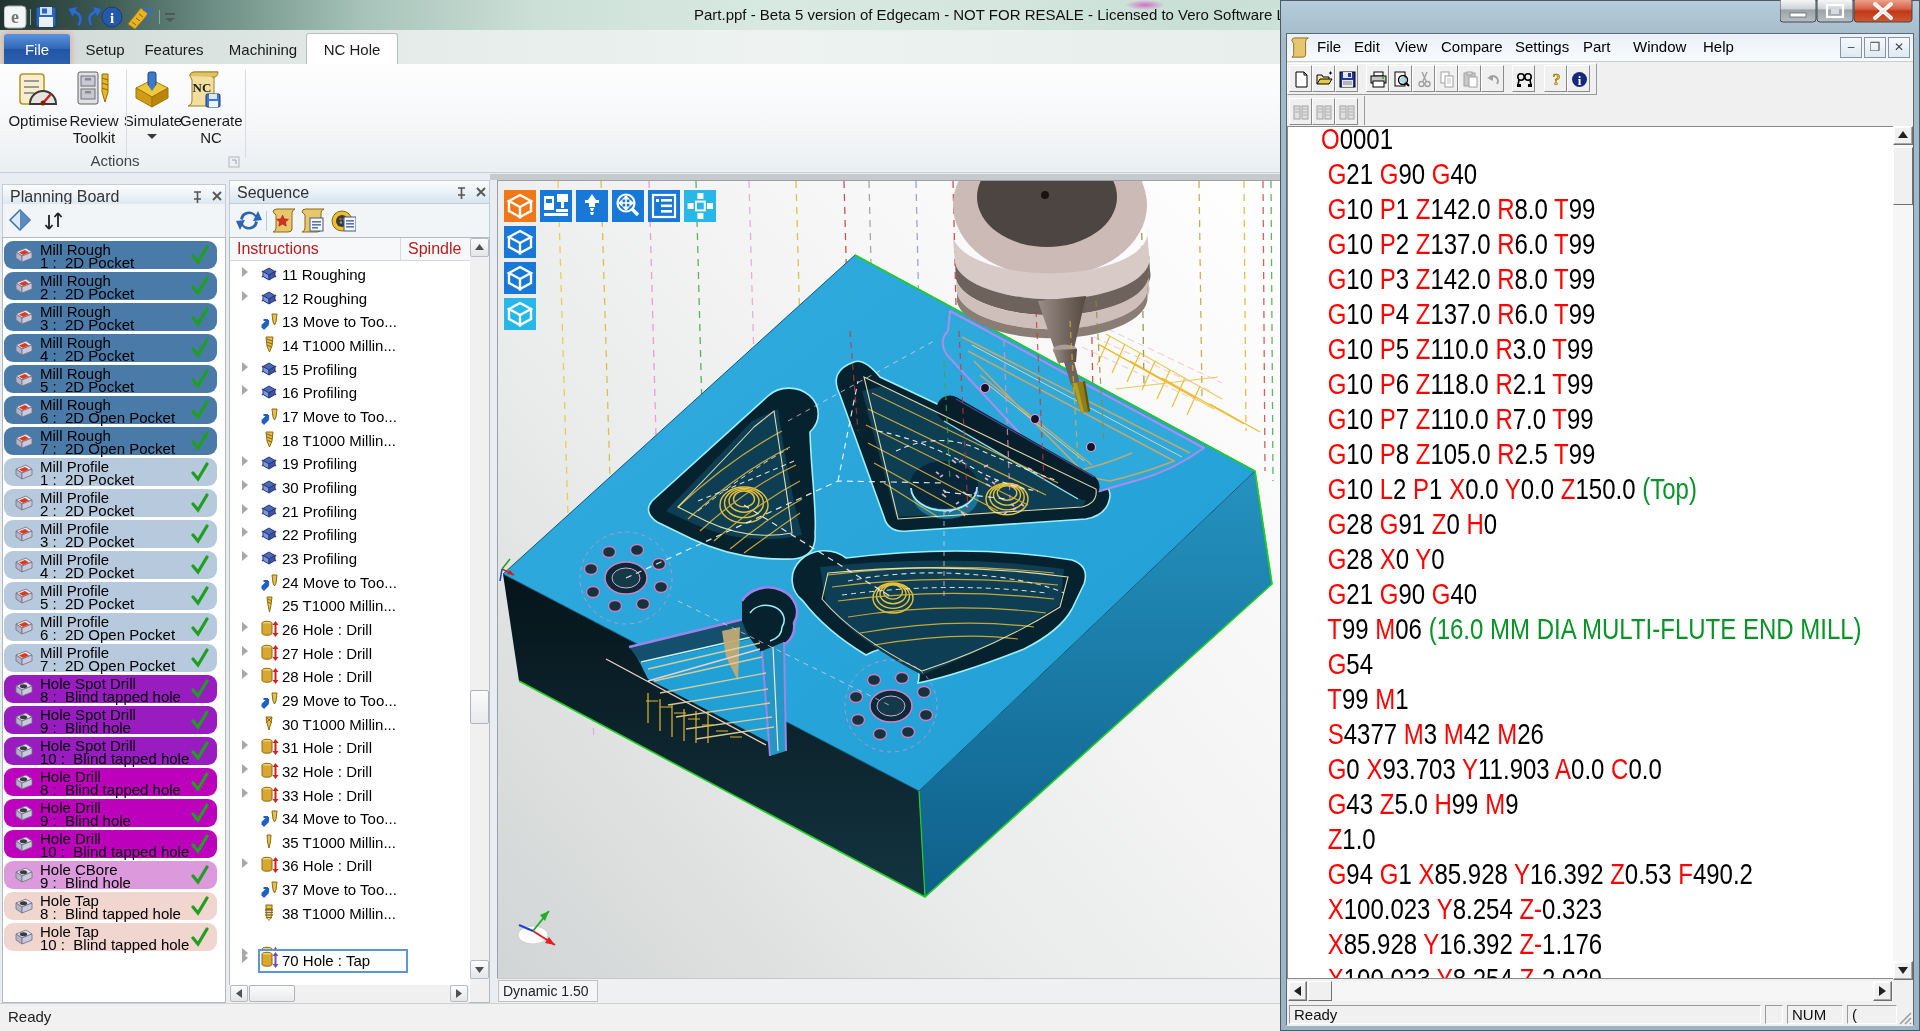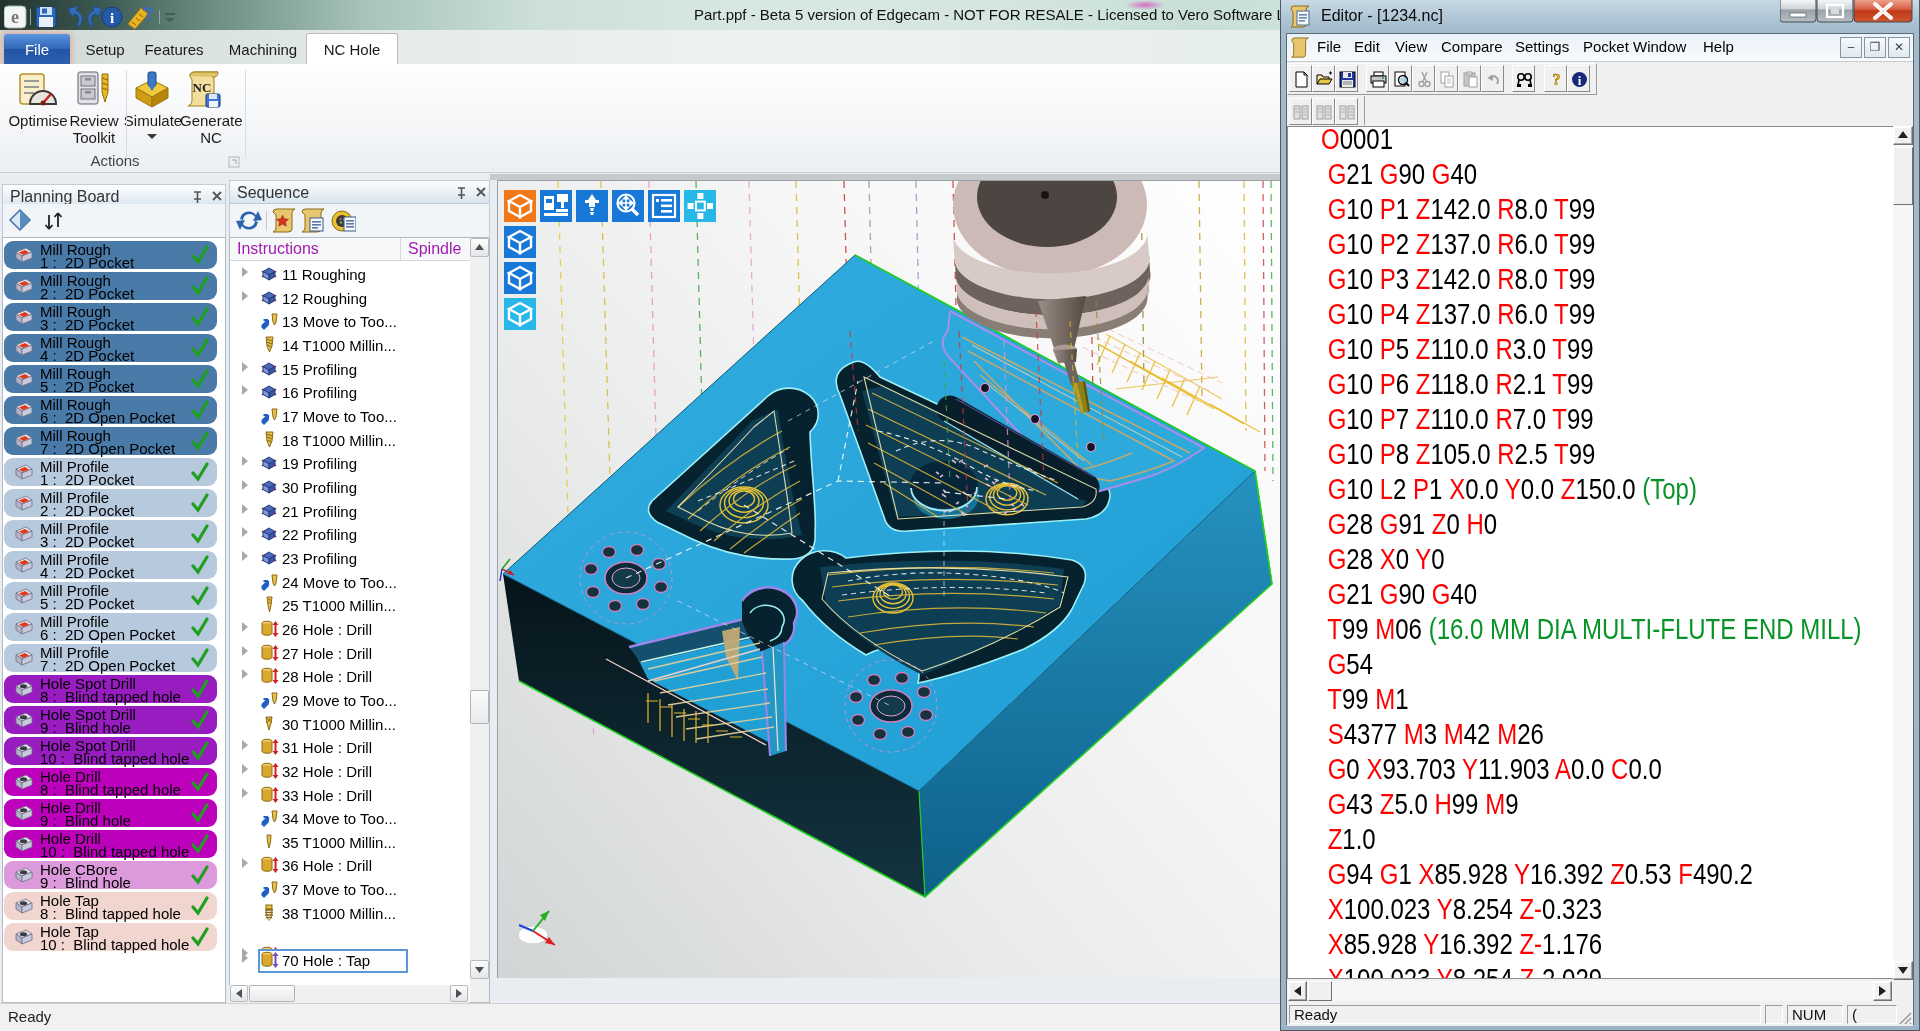--- a/index.html
+++ b/index.html
@@ -508,21 +508,21 @@
 <circle cx="8.5" cy="10" r="1.2" fill="#e05050"></circle>
         <circle cx="12" cy="10.5" r="1.2" fill="#50a0e0"></circle>
         <circle cx="9" cy="13.5" r="1.2" fill="#60c060"></circle>
 <rect x="12" y="8" width="12" height="14" fill="#f8f8fa" stroke="#3c5a8c"></rect>
 <rect x="14" y="11" width="8" height="1.6" fill="#5a78aa"></rect>
         <rect x="14" y="14" width="8" height="1.6" fill="#5a78aa"></rect>
         <rect x="14" y="17" width="8" height="1.6" fill="#5a78aa"></rect>
 </g>
 </svg>
 <div class="listbox" style="left:229px;top:237px;width:261px;height:766px"></div>
-<div class="abs" style="left:230px;top:238px;width:240px;height:23px;background:#f7f8f9;border-bottom:1px solid #d8d8d8;font-size:16px;color:#a21caf">
+<div class="abs" style="left:230px;top:238px;width:240px;height:23px;background:#f7f8f9;border-bottom:1px solid #d8d8d8;font-size:16px;color:#b91c1c">
       <span style="position:absolute;left:7px;top:2px">Instructions</span>
       <span style="position:absolute;left:178px;top:2px">Spindle</span>
       <span style="position:absolute;left:170px;top:0;width:1px;height:23px;background:#d8d8d8"></span>
     </div>
 <div class="srow" style="left:230px;top:263px;width:238px">
       <span class="exp"></span>
       <svg width="18" height="18" viewBox="0 0 18 18">
         <path d="M2 6 L9 12 L16 6 M2 12 L9 6 L16 12" stroke="#b02020" stroke-width="1.6" fill="none"></path>
         <polygon points="9,3 15,6.5 9,10 3,6.5" fill="#4a6ab8" stroke="#263a80"></polygon>
         <polygon points="3,6.5 9,10 9,15 3,11.5" fill="#7a9ae0" stroke="#263a80"></polygon>
@@ -1015,34 +1015,27 @@
           <path d="M16 5 L27 11 L16 17 L5 11 Z M5 11 v10 l11 6 v-10 M27 11 v10 l-11 6 v-10" fill="none" stroke="#fff" stroke-width="2.4"></path>
         </svg></div>
 <div class="vicon" style="left:6px;top:81px;background:#1878d8"><svg width="32" height="32" viewBox="0 0 32 32">
           <path d="M16 5 L27 11 L16 17 L5 11 Z M5 11 v10 l11 6 v-10 M27 11 v10 l-11 6 v-10" fill="none" stroke="#fff" stroke-width="2.4"></path>
         </svg></div>
 <div class="vicon" style="left:6px;top:117px;background:#28b8e8"><svg width="32" height="32" viewBox="0 0 32 32">
           <path d="M16 5 L27 11 L16 17 L5 11 Z M5 11 v10 l11 6 v-10 M27 11 v10 l-11 6 v-10" fill="none" stroke="#fff" stroke-width="2.4"></path>
         </svg></div>
 </div>
 <div class="abs" style="left:490px;top:174px;width:790px;height:6px;background:#c6cacd"></div>
+<div id="dynbar">
+      <div id="dyncell">Dynamic 1.50</div>
+    </div>
 <div id="statusbar">Ready</div>
 </div>
 <div id="editor">
 <div id="ed-frame"></div>
-<div id="ed-title">
-      <svg style="position:absolute;left:8px;top:5px" width="24" height="24" viewBox="0 0 24 24">
-        <path d="M2 4 Q2 1 5 1 L20 1 Q17 2 17 5 L17 19 Q17 22 14 22 L2 22 Q4 21 4 18 L4 7 Z" fill="#e8c670" stroke="#8a6a10"></path>
-        <rect x="8" y="6" width="12" height="14" fill="#f4f6f8" stroke="#4a6a9a"></rect>
-        <rect x="10" y="9" width="8" height="1.6" fill="#6a88b4"></rect>
-        <rect x="10" y="12" width="8" height="1.6" fill="#6a88b4"></rect>
-        <rect x="10" y="15" width="6" height="1.6" fill="#6a88b4"></rect>
-      </svg>
-      <span style="position:absolute;left:40px">Editor - [1234.nc]</span>
-    </div>
 <svg class="abs" style="left:500px;top:0" width="136" height="26" viewBox="0 0 136 26">
 <g>
         <rect x="0" y="-2" width="36" height="24" rx="3" fill="url(#capg)" stroke="#40484e"></rect>
       </g>
 <defs>
         <linearGradient id="capg" x1="0" y1="0" x2="0" y2="1">
 <stop offset="0" stop-color="#fdfdfd"></stop>
           <stop offset="0.45" stop-color="#cfd4d8"></stop>
           <stop offset="0.5" stop-color="#9aa2a8"></stop>
           <stop offset="1" stop-color="#b8bfc4"></stop>
@@ -1065,21 +1058,21 @@
 <div id="ed-client">
 <div id="ed-menu">
         <svg style="position:absolute;left:3px;top:2px" width="22" height="24" viewBox="0 0 24 24">
           <path d="M2 4 Q2 1 5 1 L20 1 Q17 2 17 5 L17 19 Q17 22 14 22 L2 22 Q4 21 4 18 L4 7 Z" fill="#e8c670" stroke="#8a6a10"></path>
         </svg>
 <span class="mitem" style="left:30px">File</span>
         <span class="mitem" style="left:67px">Edit</span>
         <span class="mitem" style="left:108px">View</span>
         <span class="mitem" style="left:154px">Compare</span>
         <span class="mitem" style="left:228px">Settings</span>
-        <span class="mitem" style="left:296px">Pocket</span>
+        <span class="mitem" style="left:296px">Part</span>
         <span class="mitem" style="left:346px">Window</span>
         <span class="mitem" style="left:416px">Help</span>
         <div class="mdibtn" style="left:553px">–</div>
         <div class="mdibtn" style="left:577px">❐</div>
         <div class="mdibtn" style="left:601px">✕</div>
       </div>
 <div id="ed-tb1">
         <div style="position:absolute;left:0;top:1px;width:310px;height:32px;border:1px solid;border-color:#ffffff #9a9a9a #9a9a9a #ffffff"></div>
 <div class="tbtn" style="left:2px;top:3px">
           <svg width="17" height="17" viewBox="0 0 17 17">

